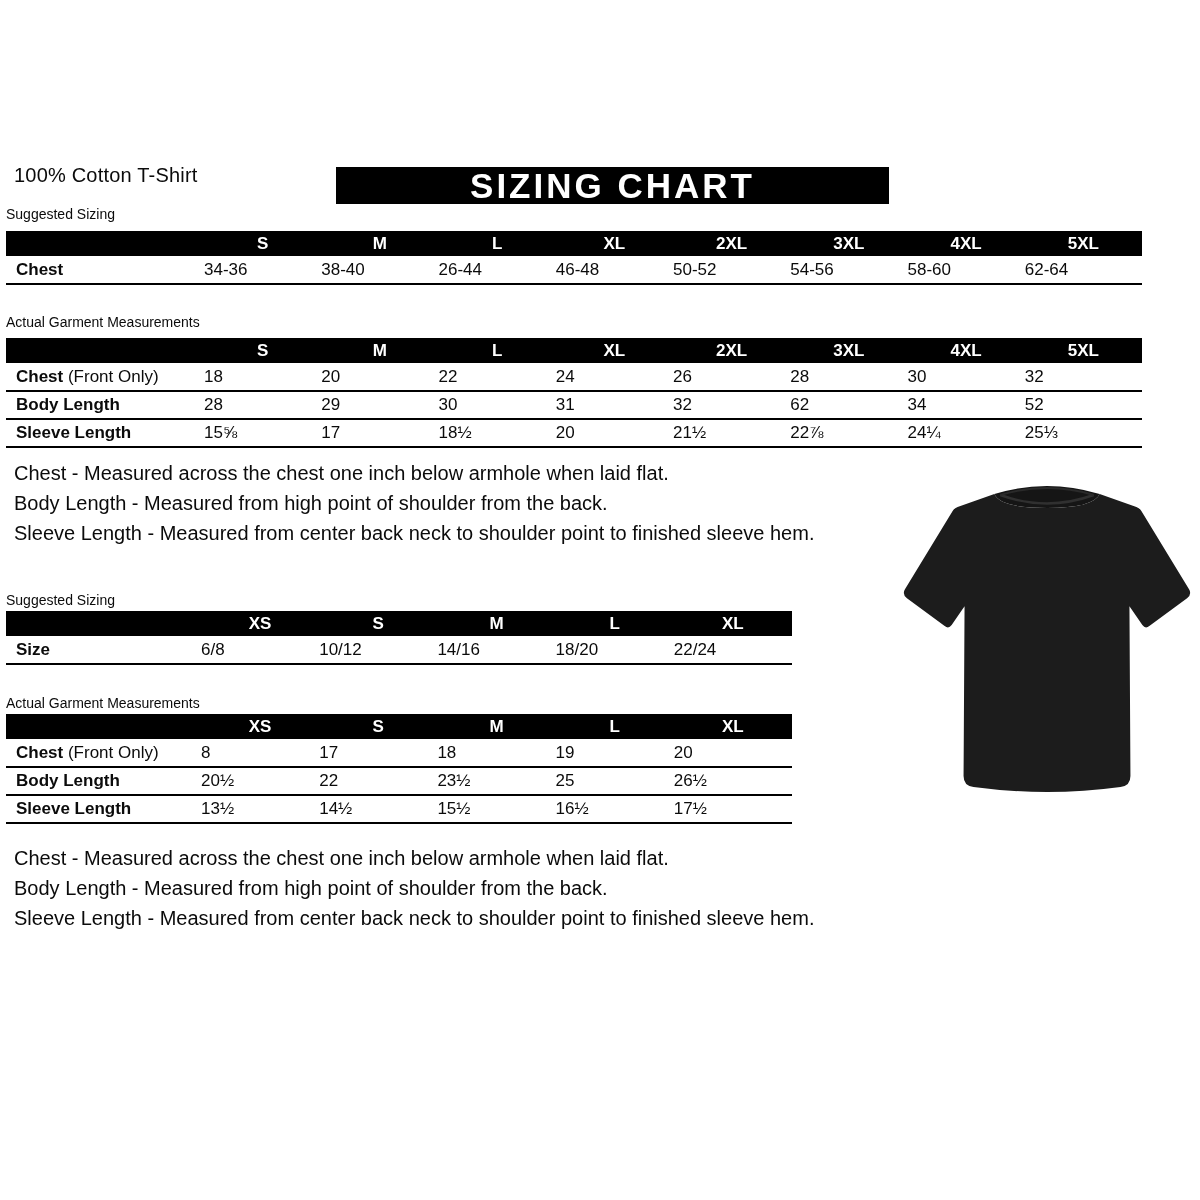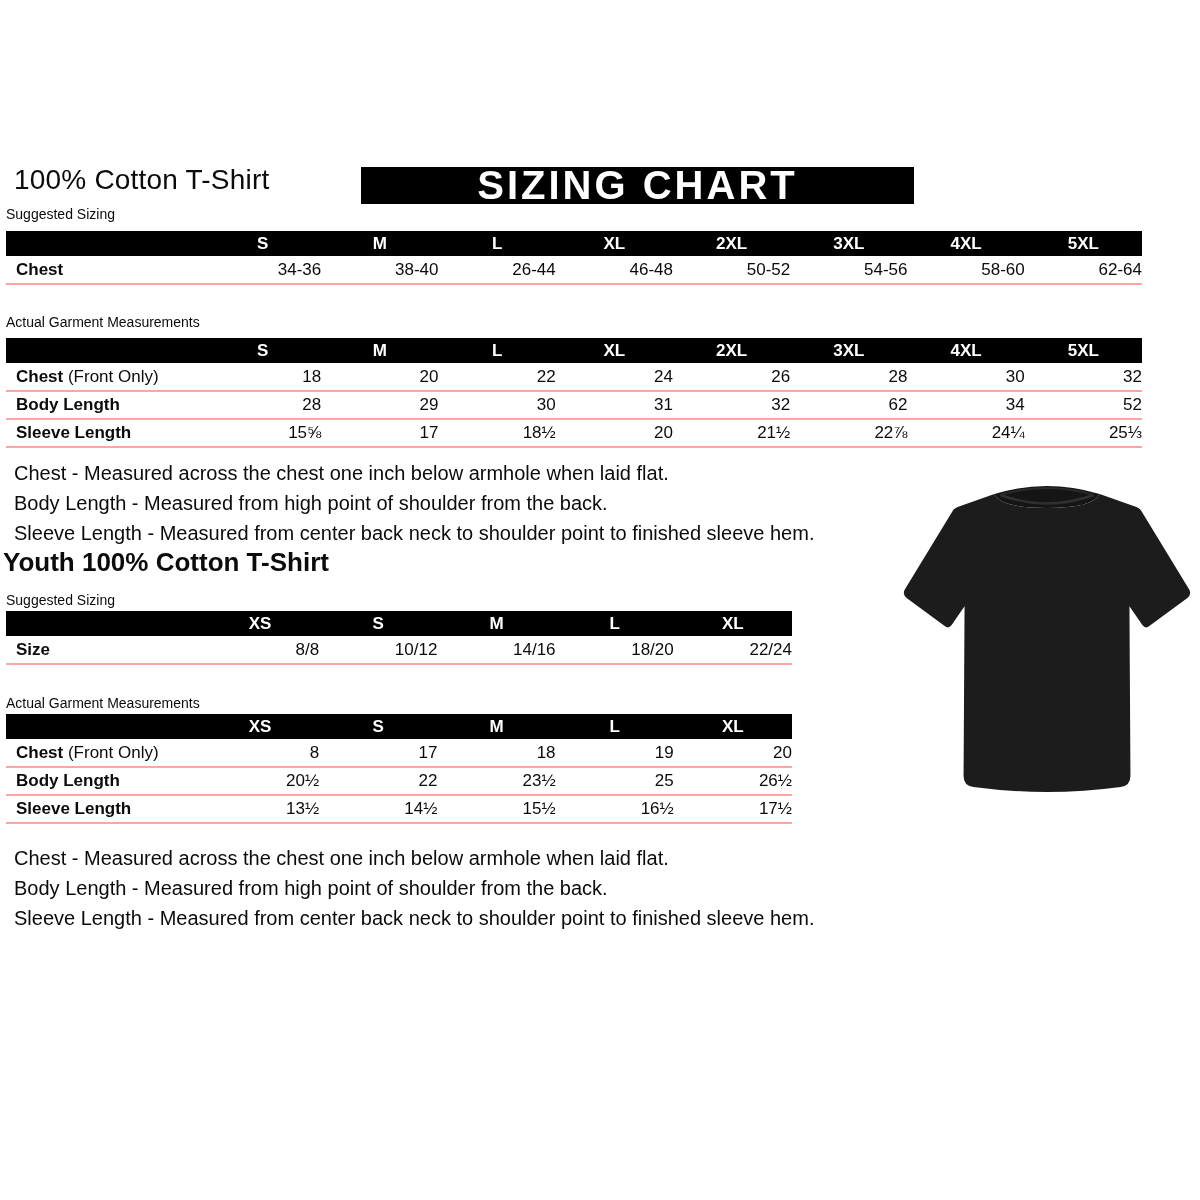--- a/index.html
+++ b/index.html
@@ -1,31 +1,31 @@
 <!DOCTYPE html>
 <html><head>
 <meta charset="utf-8">
 <style>
   *{box-sizing:border-box}
   html,body{margin:0;padding:0;background:#ffffff}
   .page{position:relative;width:1200px;height:1200px;background:#fff;
         font-family:"Liberation Sans","DejaVu Sans",sans-serif;color:#0b0b0b;overflow:hidden}
 
-  .main-title{position:absolute;left:14px;top:164px;font-size:28px;font-weight:400;letter-spacing:.2px}
-  .banner{position:absolute;left:361px;top:167px;width:553px;height:37px;background:#000;color:#fff;
-          display:flex;align-items:center;justify-content:center;font-weight:700;font-size:40px;letter-spacing:3px}
+  .main-title{position:absolute;left:14px;top:164px;font-size:20px;font-weight:400;letter-spacing:.2px}
+  .banner{position:absolute;left:336px;top:167px;width:553px;height:37px;background:#000;color:#fff;
+          display:flex;align-items:center;justify-content:center;font-weight:700;font-size:35px;letter-spacing:3px}
   .section-label{position:absolute;font-size:14px}
   .youth-title{position:absolute;left:3px;top:547px;font-size:26px;font-weight:700}
 
   table.size-table{position:absolute;border-collapse:collapse;table-layout:fixed;font-size:17px}
   .size-table th{background:#000;color:#fff;font-weight:700;height:25px;text-align:center;padding:0;font-size:17px}
-  .size-table td{height:28px;text-align:right;padding:0;vertical-align:middle}
+  .size-table td{height:28px;text-align:left;padding:0;vertical-align:middle}
   .size-table td.label-col{text-align:left;padding-left:10px;font-weight:400}
   .size-table td.label-col b{font-weight:700}
-  .size-table tbody tr{border-bottom:2px solid #fca5a5}
+  .size-table tbody tr{border-bottom:2px solid #000000}
   .adult th.label-col,.adult td.label-col{width:198px}
   .youth th.label-col,.youth td.label-col{width:195px}
 
   .notes{position:absolute;font-size:20px}
   .note-line{height:30px;line-height:30px;white-space:nowrap}
 
   .tshirt{position:absolute;left:898px;top:477px;width:298px;height:332px}
   .tshirt svg{width:100%;height:100%;display:block}
 </style>
 </head>
@@ -122,39 +122,38 @@
         </tr>
       </tbody>
     </table>
 
   <div class="notes" style="left:14px;top:458px">
       <div class="note-line">Chest - Measured across the chest one inch below armhole when laid flat.</div>
       <div class="note-line">Body Length - Measured from high point of shoulder from the back.</div>
       <div class="note-line">Sleeve Length - Measured from center back neck to shoulder point to finished sleeve hem.</div>
     </div>
 
-  <div class="youth-title">Youth 100% Cotton T-Shirt</div>
 
   <div class="section-label" style="left:6px;top:592px">Suggested Sizing</div>
 
   <table class="size-table youth" style="left:6px;top:611px;width:786px">
       <thead>
         <tr>
           <th class="label-col"></th>
           <th>XS</th>
           <th>S</th>
           <th>M</th>
           <th>L</th>
           <th>XL</th>
         </tr>
       </thead>
       <tbody>
         <tr>
           <td class="label-col"><b>Size</b></td>
-          <td>8/8</td>
+          <td>6/8</td>
           <td>10/12</td>
           <td>14/16</td>
           <td>18/20</td>
           <td>22/24</td>
         </tr>
       </tbody>
     </table>
 
   <div class="section-label" style="left:6px;top:695px">Actual Garment Measurements</div>
 

